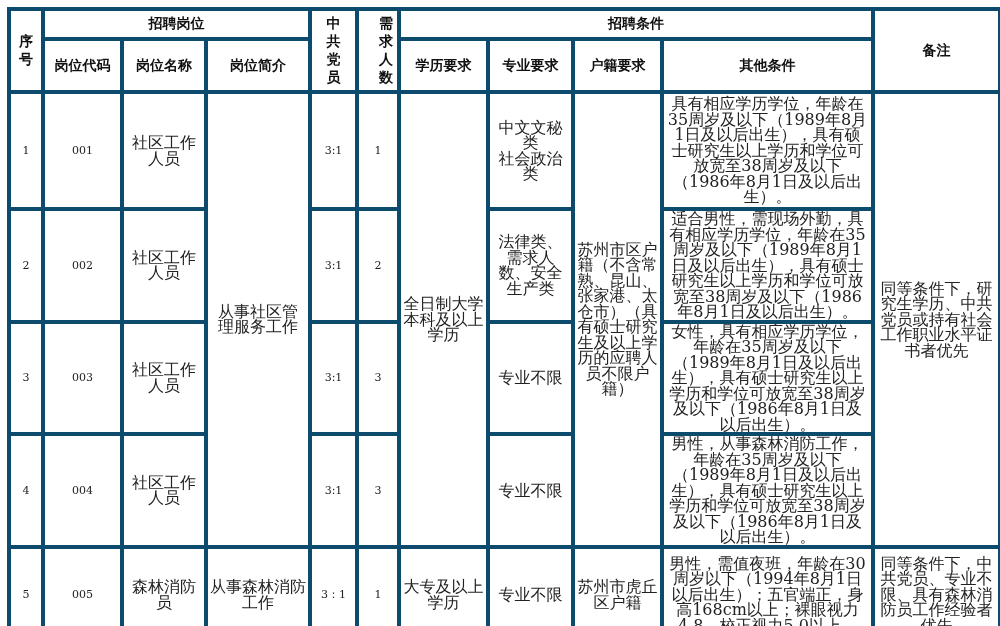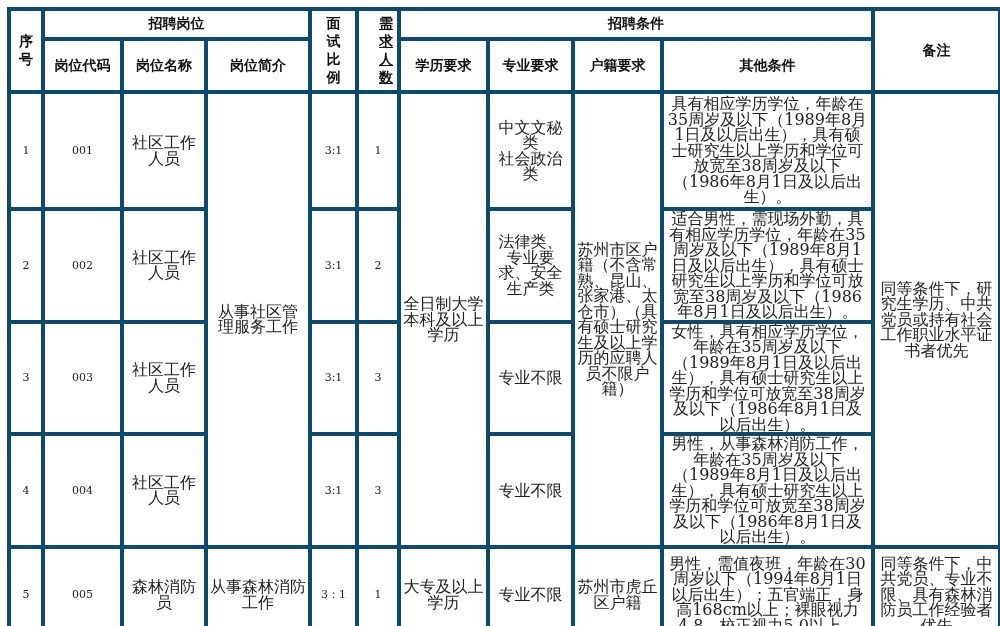--- a/index.html
+++ b/index.html
@@ -35,22 +35,22 @@
     <col style="width:89px">
     <col style="width:85px">
     <col style="width:89px">
     <col style="width:211px">
     <col style="width:127px">
   </colgroup>
   <tbody>
       <tr class="h1">
     <th rowspan="2" style="width:20px;padding:4px 6px;">序号</th>
     <th colspan="3">招聘岗位</th>
-    <th rowspan="2" style="padding:0 8px;">面试比例</th>
-    <th rowspan="2" style="padding:0 20px;text-decoration:underline;">需求人数</th>
+    <th rowspan="2" style="padding:0 8px;">中共党员</th>
+    <th rowspan="2" style="padding:0 20px;">需求人数</th>
     <th colspan="4">招聘条件</th>
     <th rowspan="2">备注</th>
   </tr>
   <tr class="h2">
     <th>岗位代码</th>
     <th>岗位名称</th>
     <th>岗位简介</th>
     <th>学历要求</th>
     <th>专业要求</th>
     <th>户籍要求</th>
@@ -70,21 +70,21 @@
     <td rowspan="4" style="padding:0 2px;">苏州市区户籍（不含常熟、昆山、张家港、太仓市）（具有硕士研究生及以上学历的应聘人员不限户籍）</td>
     <td class="left">具有相应学历学位，年龄在35周岁及以下（1989年8月1日及以后出生），具有硕士研究生以上学历和学位可放宽至38周岁及以下（1986年8月1日及以后出生）。</td>
     <td rowspan="4" class="left">同等条件下，研究生学历、中共党员或持有社会工作职业水平证书者优先</td>
   </tr>
   <tr class="r2">
     <td class="num">2</td>
     <td class="num">002</td>
     <td>社区工作人员</td>
     <td class="num">3:1</td>
     <td class="num">2</td>
-    <td style="padding:0 4px;">法律类、专业要求、安全生产类</td>
+    <td style="padding:0 4px;">法律类、需求人数、安全生产类</td>
     <td class="left">适合男性，需现场外勤，具有相应学历学位，年龄在35周岁及以下（1989年8月1日及以后出生），具有硕士研究生以上学历和学位可放宽至38周岁及以下（1986年8月1日及以后出生）。</td>
   </tr>
   <tr class="r3">
     <td class="num">3</td>
     <td class="num">003</td>
     <td>社区工作人员</td>
     <td class="num">3:1</td>
     <td class="num">3</td>
     <td>专业不限</td>
     <td class="left">女性，具有相应学历学位，年龄在35周岁及以下（1989年8月1日及以后出生），具有硕士研究生以上学历和学位可放宽至38周岁及以下（1986年8月1日及以后出生）。</td>

